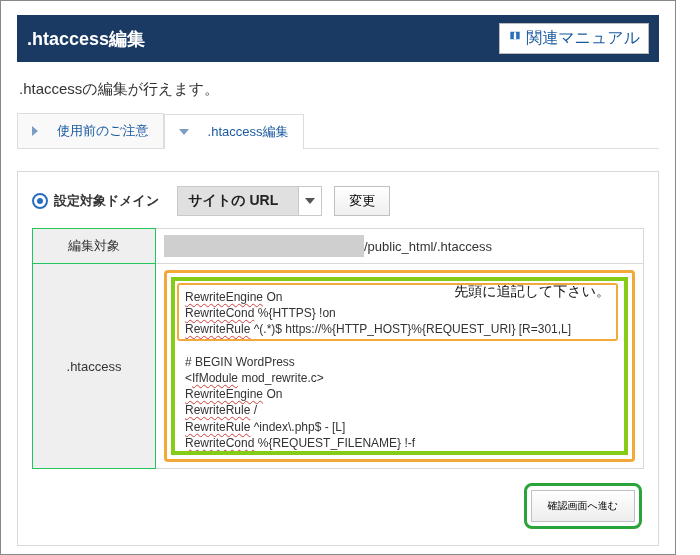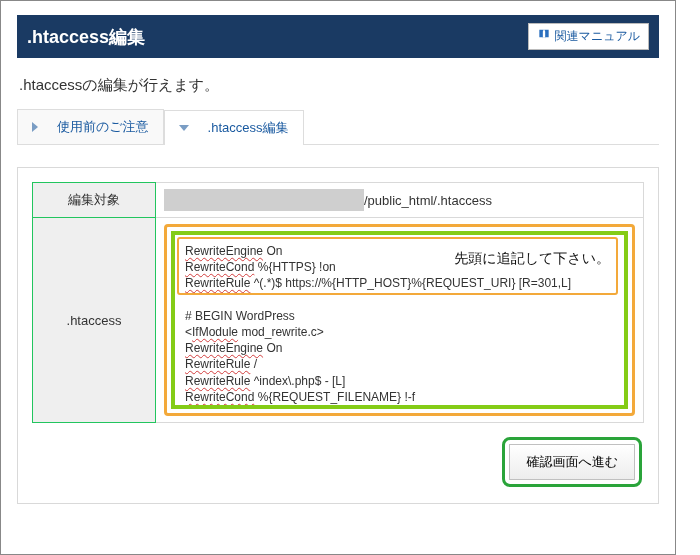--- a/index.html
+++ b/index.html
@@ -32,21 +32,21 @@
     font-weight: bold;
   }
   .manual-btn {
     background: #fff;
     color: #1a5aa0;
     border: 1px solid #bbb;
     padding: 4px 8px;
     display: inline-flex;
     align-items: center;
     gap: 4px;
-    font-size: 12px;
+    font-size: 16px;
     cursor: pointer;
   }
   .manual-btn svg { width: 14px; height: 14px; }
   .desc {
     margin: 18px 4px 14px 2px;
     font-size: 15px;
   }
   .tabs {
     display: flex;
     border-bottom: 1px solid #ddd;
@@ -154,21 +154,21 @@
     overflow:auto;
     height:178px;
     resize:none;
   }
   .squiggle{
     text-decoration: underline wavy #d23c3c 1px;
     text-underline-offset: 2px;
   }
   .annot{
     position:absolute;
-    top:23px; right:22px;
+    top:10px; right:22px;
     color:#111;
     font-size:14px;
     font-weight:500;
     pointer-events:none;
   }
   .inner-highlight{
     position:absolute;
     border:2px solid #f3a93a;
     border-radius:3px;
     left:10px; right:14px; top:10px; height:54px;
@@ -176,21 +176,21 @@
   }
   .footer{
     display:flex; justify-content:flex-end;
     padding:14px 2px 16px 2px;
   }
   .confirm-btn{
     border:1px solid #c0c0c0;
     background:linear-gradient(#ffffff,#ededed);
     padding:8px 16px;
     cursor:pointer;
-    font-size:13px;
+    font-size:10px;
   }
   .confirm-ring{
     border:3px solid #2aa43a;
     border-radius:8px;
     padding:4px;
   }
 </style>
 </head>
 <body>
 
@@ -216,20 +216,32 @@
       <span>使用前のご注意</span>
     </div>
     <div class="tab active">
       <span class="chevron down"></span>
       <span>.htaccess編集</span>
     </div>
   </div>
 
   <div class="panel">
 
+    <div class="domain-row">
+      <span class="radio-dot"></span>
+      <span class="domain-label">設定対象ドメイン</span>
+      <span style="width:6px"></span>
+      <div class="domain-select">
+        <div class="val">サイトの URL</div>
+        <div class="arrow">
+          <span style="display:inline-block;width:0;height:0;border-left:5px solid transparent;border-right:5px solid transparent;border-top:6px solid #555"></span>
+        </div>
+      </div>
+      <button class="change-btn">変更</button>
+    </div>
 
     <table class="kv">
       <tbody>
           <tr>
         <th>編集対象</th>
         <td>
           <div class="path-cell">
             <div class="greybar"></div>
             <span>/public_html/.htaccess</span>
           </div>

